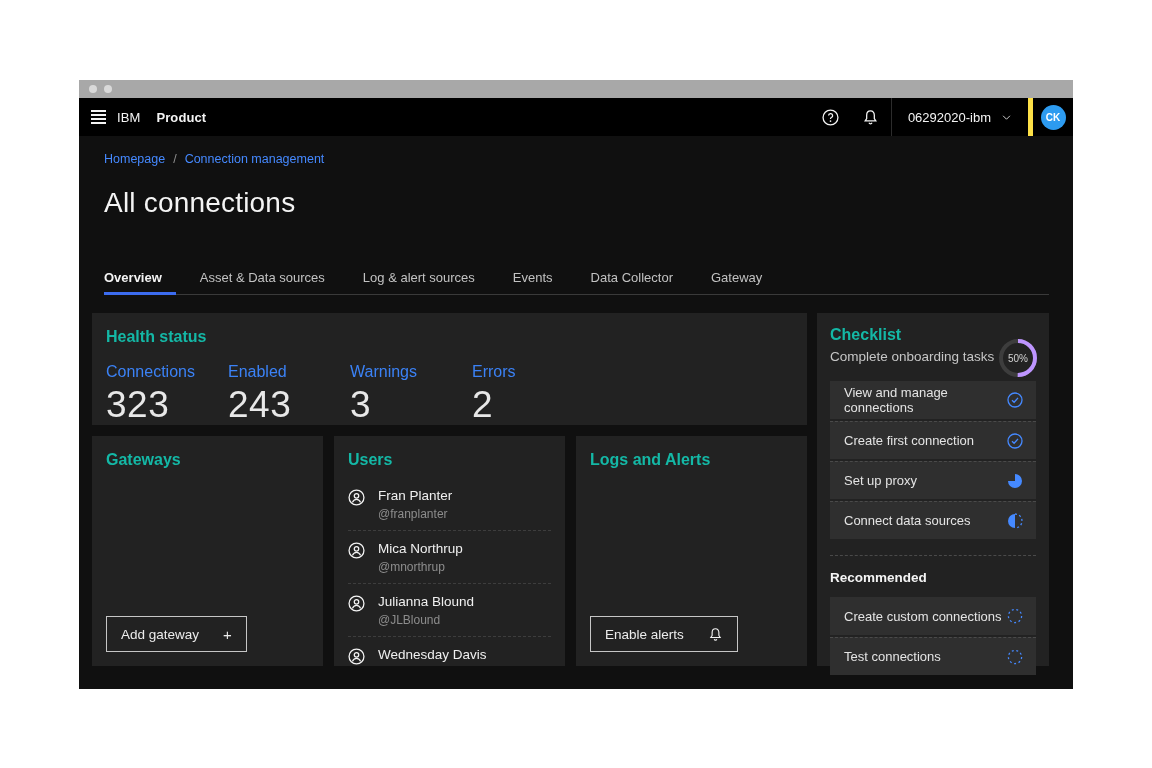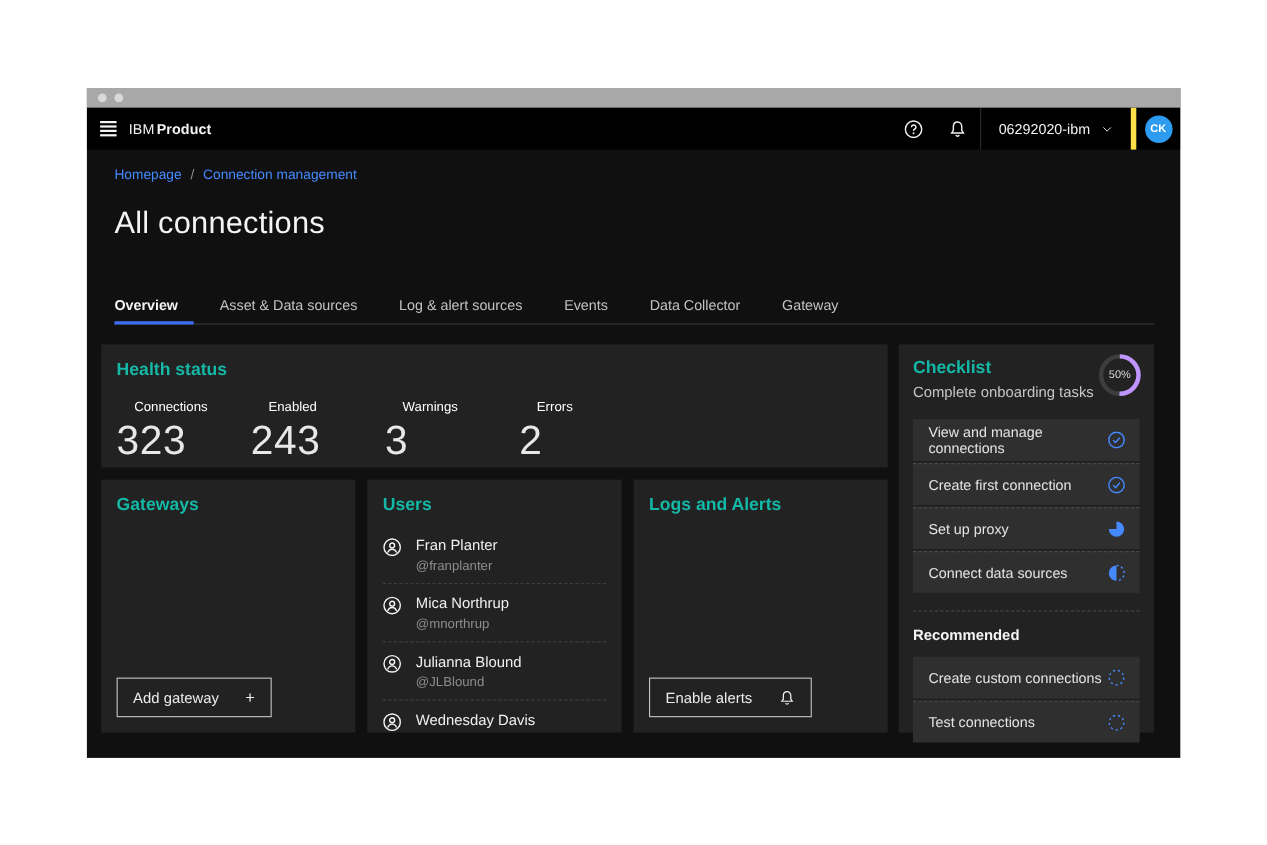--- a/index.html
+++ b/index.html
@@ -20,21 +20,21 @@
 
   
   .app-header {
     height:38px; background:#000000; display:flex; align-items:stretch; color:#f4f4f4;
   }
   .hamburger-btn {
     width:38px; background:none; border:none; display:flex; align-items:center; justify-content:center; cursor:pointer;
   }
   .hamburger-bars { display:flex; flex-direction:column; gap:2px; }
   .hamburger-bars i { display:block; width:15px; height:2px; background:#f4f4f4; }
-  .brand { display:flex; align-items:center; gap:2px; font-size:13px; letter-spacing:.1px; }
+  .brand { display:flex; align-items:center; gap:16px; font-size:13px; letter-spacing:.1px; }
   .brand .prefix { font-weight:400; }
   .brand .name { font-weight:700; }
   .header-right { margin-left:auto; display:flex; align-items:stretch; }
   .header-icon-btn {
     width:40px; background:none; border:none; display:flex; align-items:center; justify-content:center;
     color:#f4f4f4; cursor:pointer;
   }
   .account-trigger {
     display:flex; align-items:center; gap:10px; padding:0 16px;
     border-left:1px solid #2c2c2c; border-right:5px solid #fde047;
@@ -70,21 +70,21 @@
   
   .grid { display:flex; gap:10px; margin-top:18px; align-items:flex-start; }
   .main-col { width:715px; }
   .tile { background:var(--tile-bg, #222222); color:#f4f4f4; }
   .tile-title { font-size:16px; font-weight:700; color:#14b8a6; }
 
   
   .health-tile { height:112px; padding:15px 14px; margin-bottom:11px; }
   .stats-row { display:flex; margin-top:17px; }
   .stat { width:122px; }
-  .stat-label { font-size:12px; color:#ffffff;margin-left:16px; }
+  .stat-label { font-size:16px; color:#3b82f6; }
   .stat-value { font-size:37px; font-weight:300; color:#e8e8e8; margin-top:3px; letter-spacing:.5px; }
 
   .tile-row { display:flex; gap:11px; }
   .tile-row .tile { width:231px; height:230px; position:relative; overflow:hidden; padding:15px 14px; }
 
   
   .tile-btn {
     position:absolute; left:14px; bottom:14px; height:36px; min-width:123px;
     background:none; border:1px solid #c6c6c6; color:#ececec; font-size:13.5px;
     display:flex; align-items:center; justify-content:space-between; gap:24px;
@@ -96,21 +96,21 @@
   .user-list { margin-top:9px; }
   .user-item { display:flex; gap:13px; padding:10px 0 9px; border-bottom:1px dashed #3d3d3d; }
   .user-item:last-child { border-bottom:none; }
   .user-icon { color:#e0e0e0; margin-top:1px; }
   .user-name { font-size:13.5px; color:#f0f0f0; }
   .user-handle { font-size:12px; color:#8d8d8d; margin-top:4px; }
 
   
   .checklist { width:232px; height:353px; padding:13px; position:relative; }
   .checklist-sub { font-size:13.5px; color:#c6c6c6; margin-top:5px; }
-  .progress-ring { position:absolute; top:8px; right:11px; width:40px; height:40px; }
+  .progress-ring { position:absolute; top:25px; right:11px; width:40px; height:40px; }
   .progress-ring svg { transform:rotate(-90deg); }
   .progress-ring .pct {
     position:absolute; inset:0; display:flex; align-items:center; justify-content:center;
     font-size:10px; color:#d2d2d2;
   }
   .task-list { margin-top:17px; }
   .task-item {
     background:var(--task-bg, #2f2f2f); height:38px; display:flex; align-items:center;
     justify-content:space-between; padding:0 13px 0 14px; margin-bottom:2px;
     border-top:1px dashed #4a4a4a; cursor:pointer;

